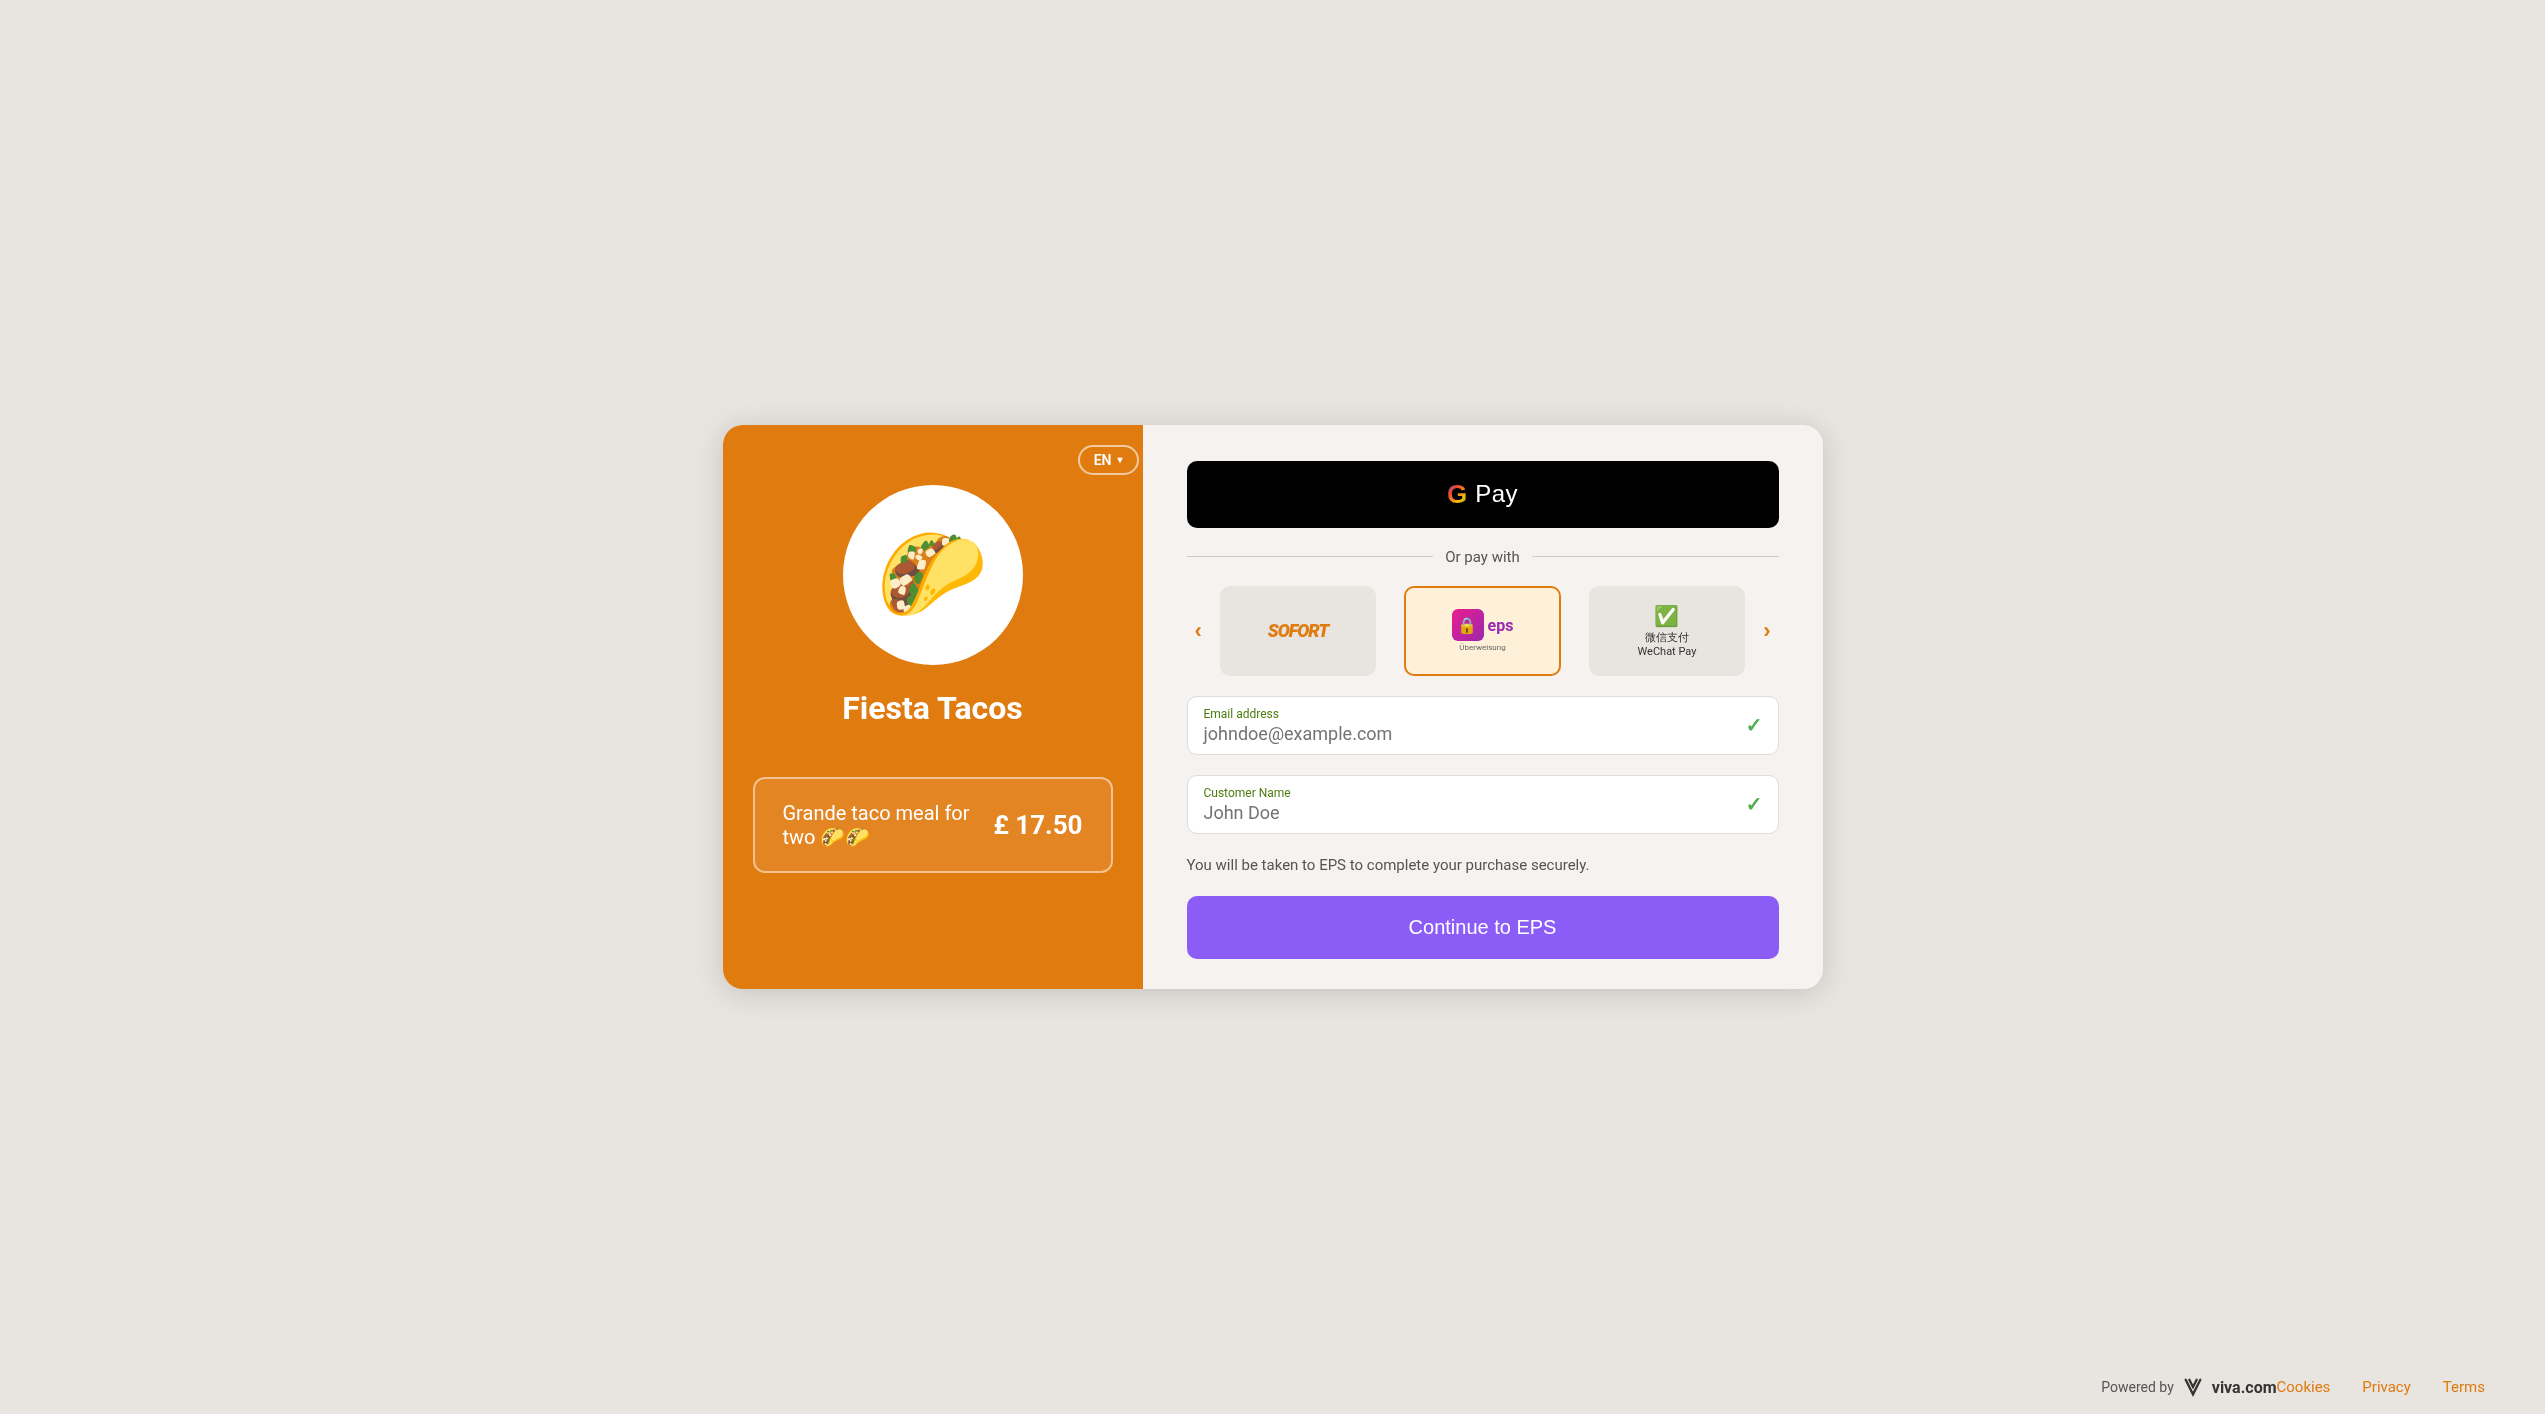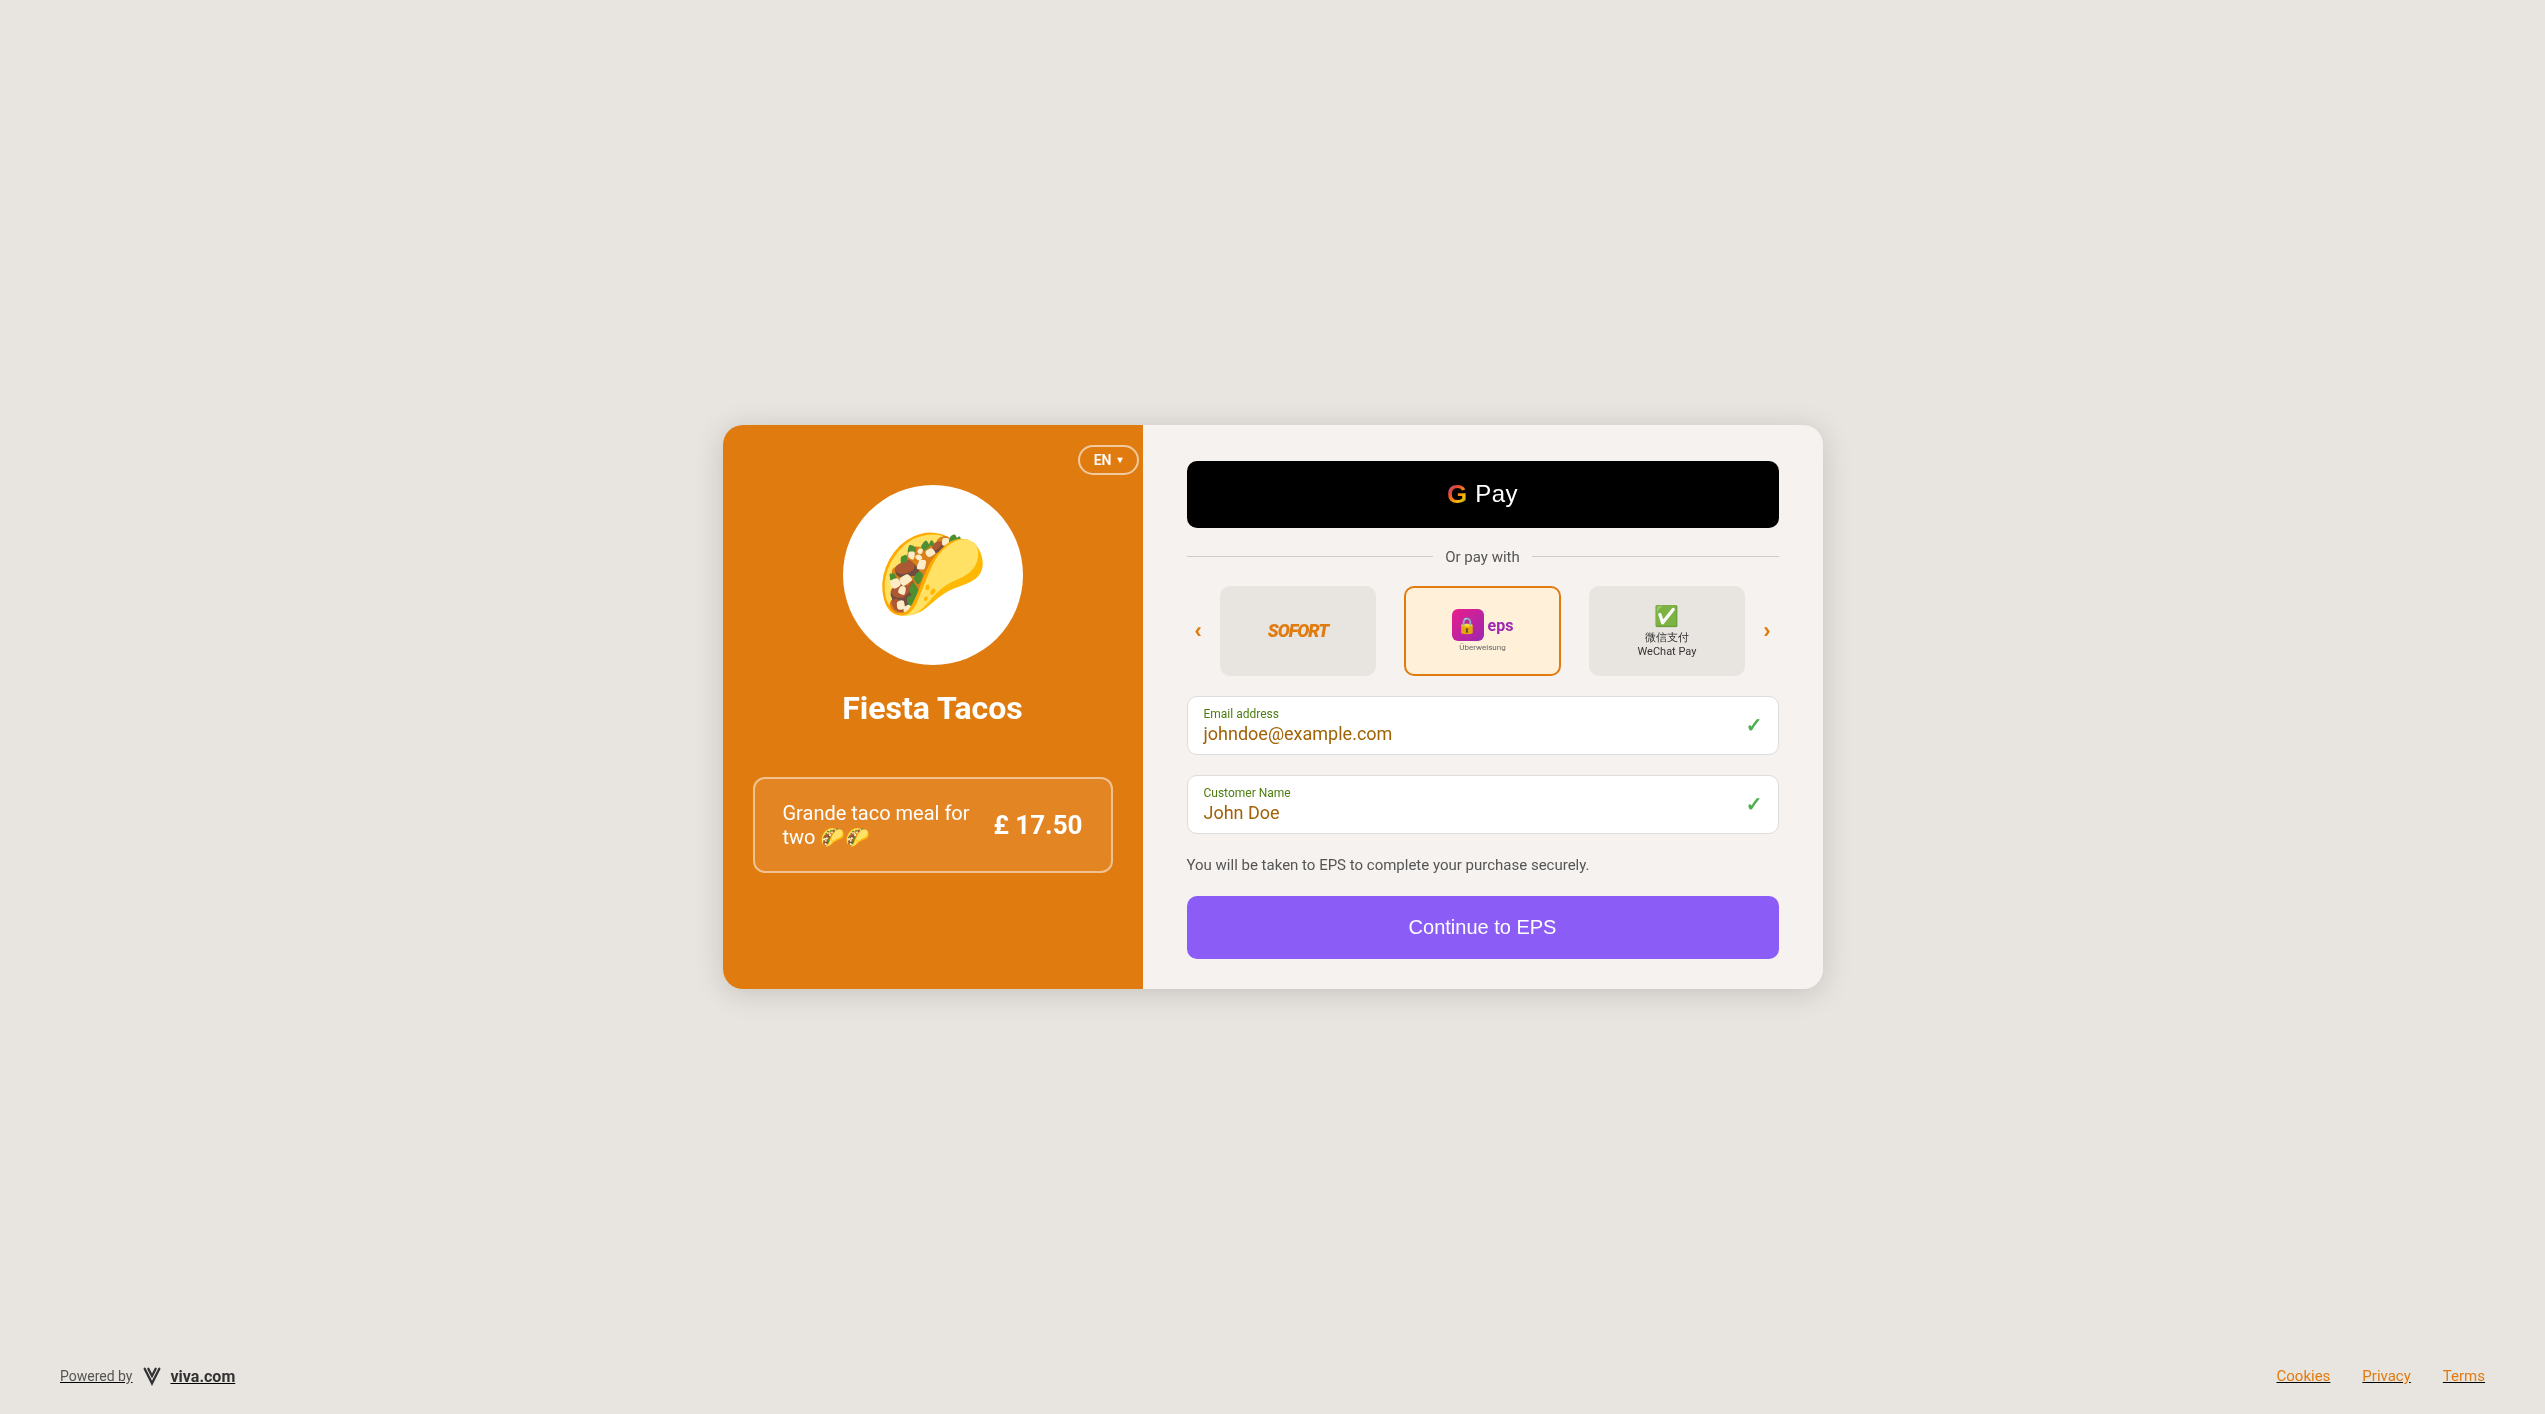--- a/index.html
+++ b/index.html
@@ -234,21 +234,21 @@
       display: flex;
       flex-direction: column;
     }
     .field-label {
       font-size: 12px;
       color: #4d7c0f;
       margin-bottom: 2px;
     }
     .field-value {
       font-size: 18px;
-      color: #a16207;
+      color: #737373;
       font-weight: 400;
     }
     .field-check {
       position: absolute;
       right: 16px;
       top: 50%;
       transform: translateY(-50%);
       color: #4caf50;
       font-size: 20px;
       font-weight: 700;
@@ -265,29 +265,28 @@
       border-radius: 10px;
       padding: 20px;
       font-size: 20px;
       font-weight: 400;
       cursor: pointer;
       width: 100%;
     }
     
     .footer {
       position: fixed;
-      bottom: 11px;
+      bottom: 0;
       left: 0;
       right: 0;
       display: flex;
       align-items: center;
-      justify-content: space-between;
+      justify-content: flex-end;
       padding: 16px 60px;
       background: transparent;
-      text-decoration: underline;
     }
     .powered-by {
       display: flex;
       align-items: center;
       gap: 8px;
       color: #555;
       font-size: 14px;
     }
     .viva-logo {
       font-weight: 700;

